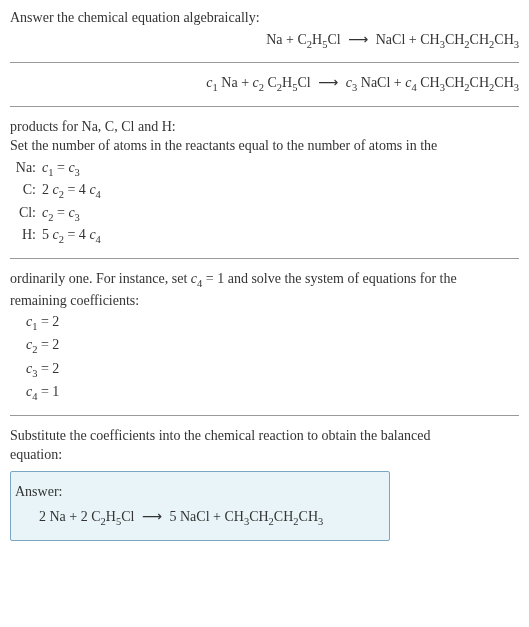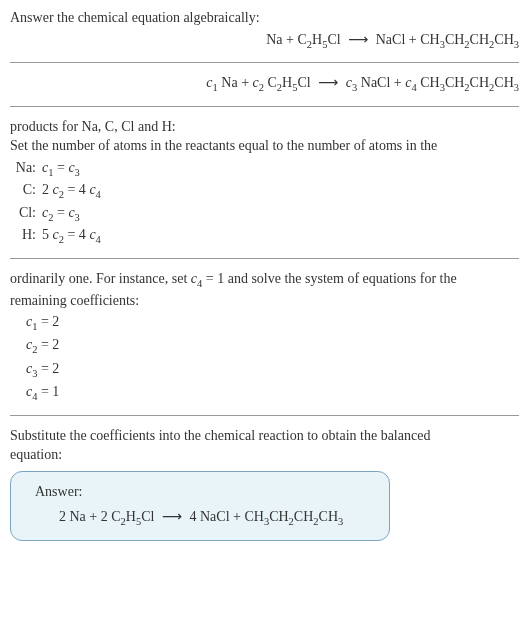--- a/index.html
+++ b/index.html
@@ -48,22 +48,22 @@
     }
     .atom-eq {
       text-align: center;
     }
     .coef-list div {
       margin: 1px 16px;
     }
     .answer-box {
       border: 1px solid #7aa6c2;
       background: #e8f4f8;
-      padding: 10px 24px;
-      border-radius: 12px;
+      padding: 10px 4px;
+      border-radius: 2px;
       width: 380px;
       margin-top: 6px;
     }
     .answer-label {
       margin-bottom: 6px;
     }
     .answer-eq {
       padding-left: 24px;
     }
     .arrow {
@@ -136,16 +136,16 @@
 <hr class="divider">
 
 <div class="section">
   <div>Substitute the coefficients into the chemical reaction to obtain the balanced</div>
   <div>equation:</div>
   <div class="answer-box">
     <div class="answer-label">Answer:</div>
     <div class="answer-eq">
       <span>2 Na + 2 C</span><sub>2</sub><span>H</span><sub>5</sub><span>Cl </span>
       <span class="arrow">⟶</span>
-      <span> 4 NaCl + CH</span><sub>3</sub><span>CH</span><sub>2</sub><span>CH</span><sub>2</sub><span>CH</span><sub>3</sub>
+      <span> 5 NaCl + CH</span><sub>3</sub><span>CH</span><sub>2</sub><span>CH</span><sub>2</sub><span>CH</span><sub>3</sub>
     </div>
   </div>
 </div>
 
 </body></html>

